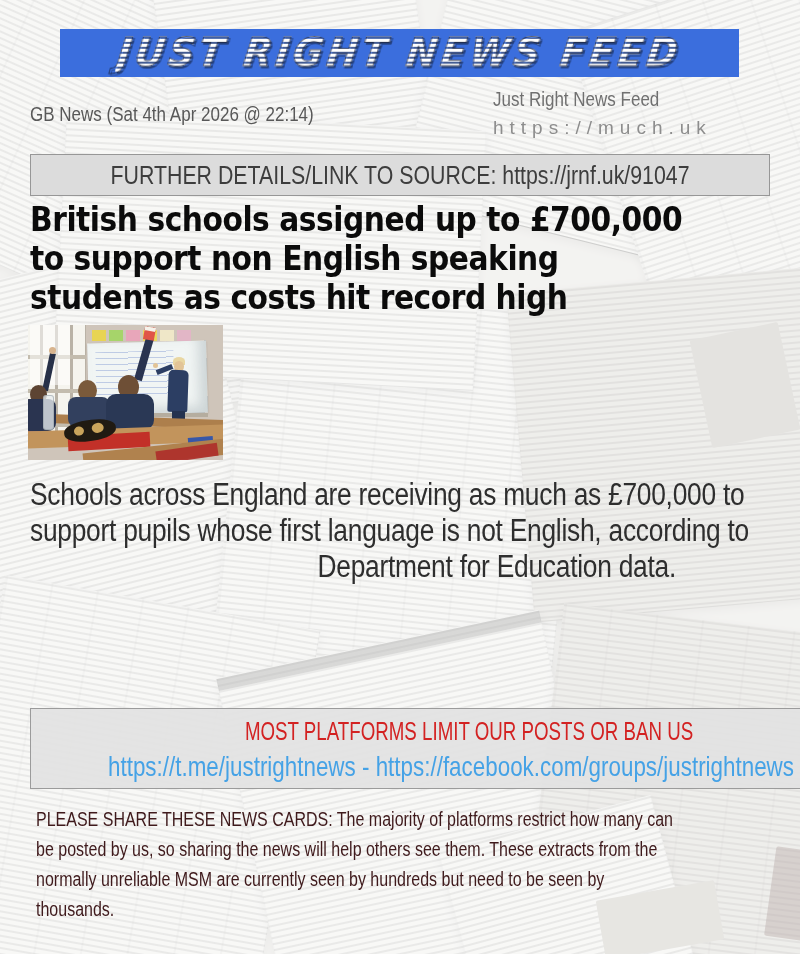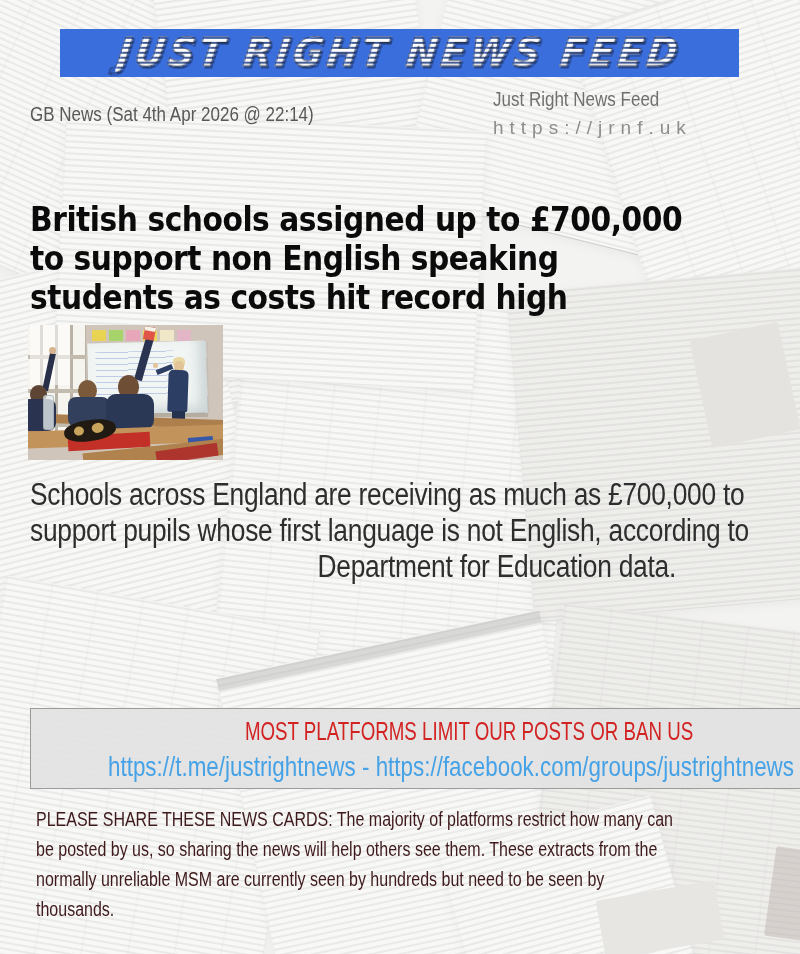--- a/index.html
+++ b/index.html
@@ -186,22 +186,25 @@
   </div>
 
   <div class="content">
 
     <div class="banner">
       <div class="logo-text">JUST RIGHT NEWS FEED</div>
     </div>
 
     <div class="meta-source">GB News (Sat 4th Apr 2026 @ 22:14)</div>
     <div class="brand-name">Just Right News Feed</div>
-    <div class="brand-url">https://jrnf.uk</div>
-
+    <div class="brand-url">https://much.uk</div>
+
+    <div class="source-bar">
+      <span class="source-bar-text">FURTHER DETAILS/LINK TO SOURCE: https://jrnf.uk/91047</span>
+    </div>
 
     <div class="headline">
       <div class="hl">British schools assigned up to £700,000</div>
       <div class="hl">to support non English speaking</div>
       <div class="hl">students as costs hit record high</div>
     </div>
 
     <div class="photo">
       <div class="win"></div>
       <div class="win-glare"></div>

